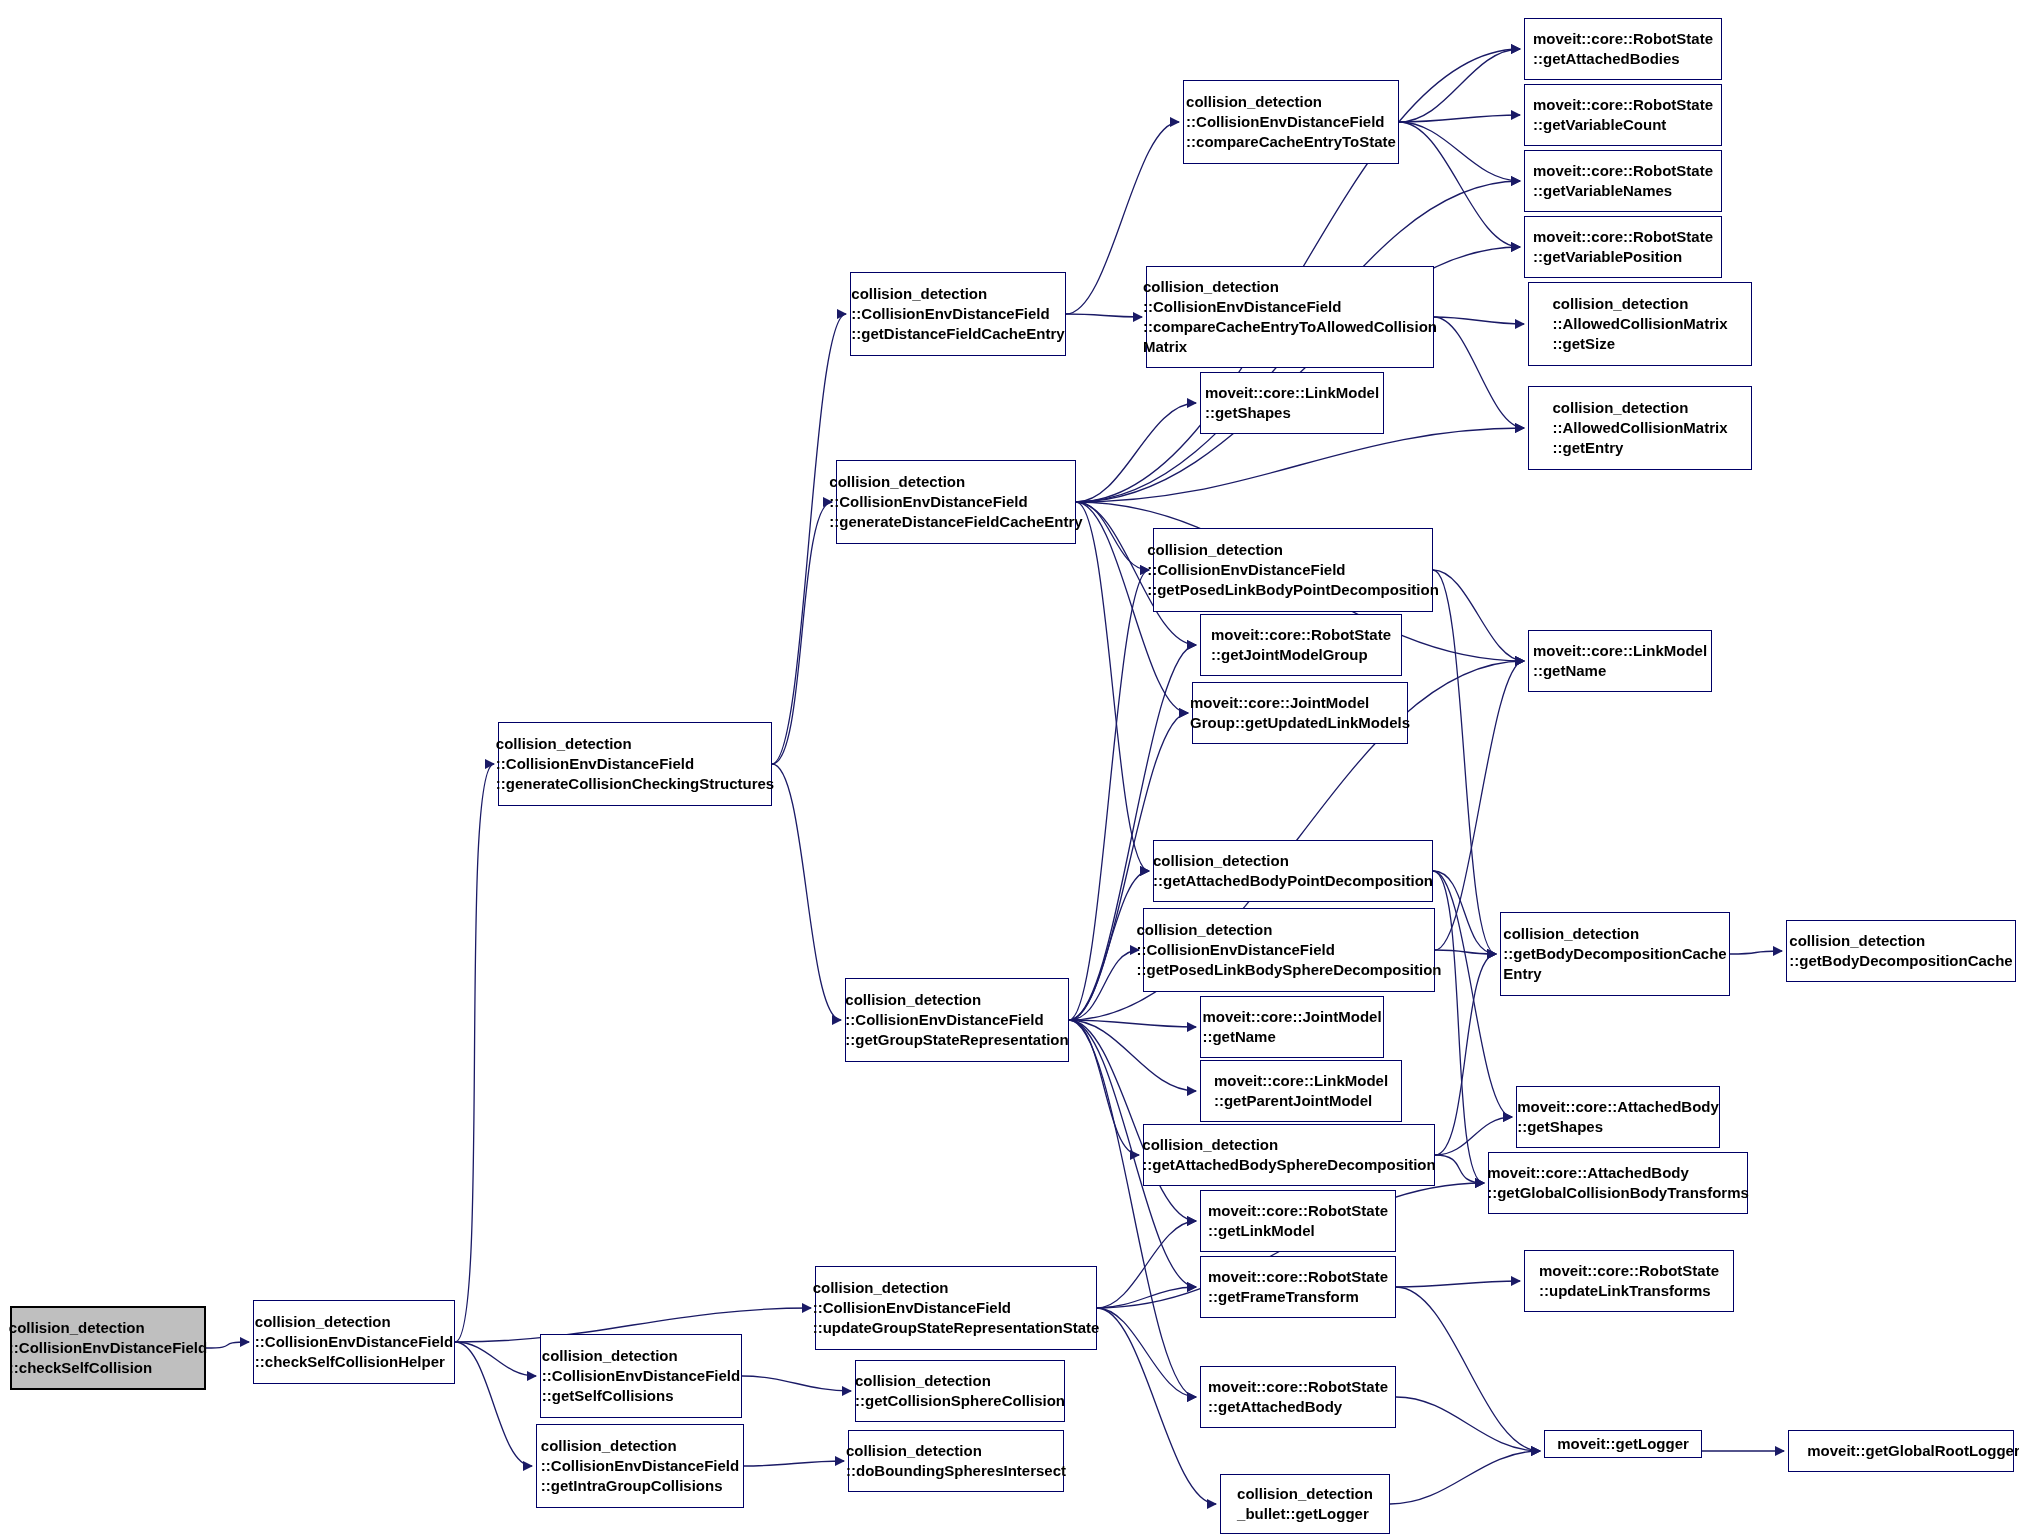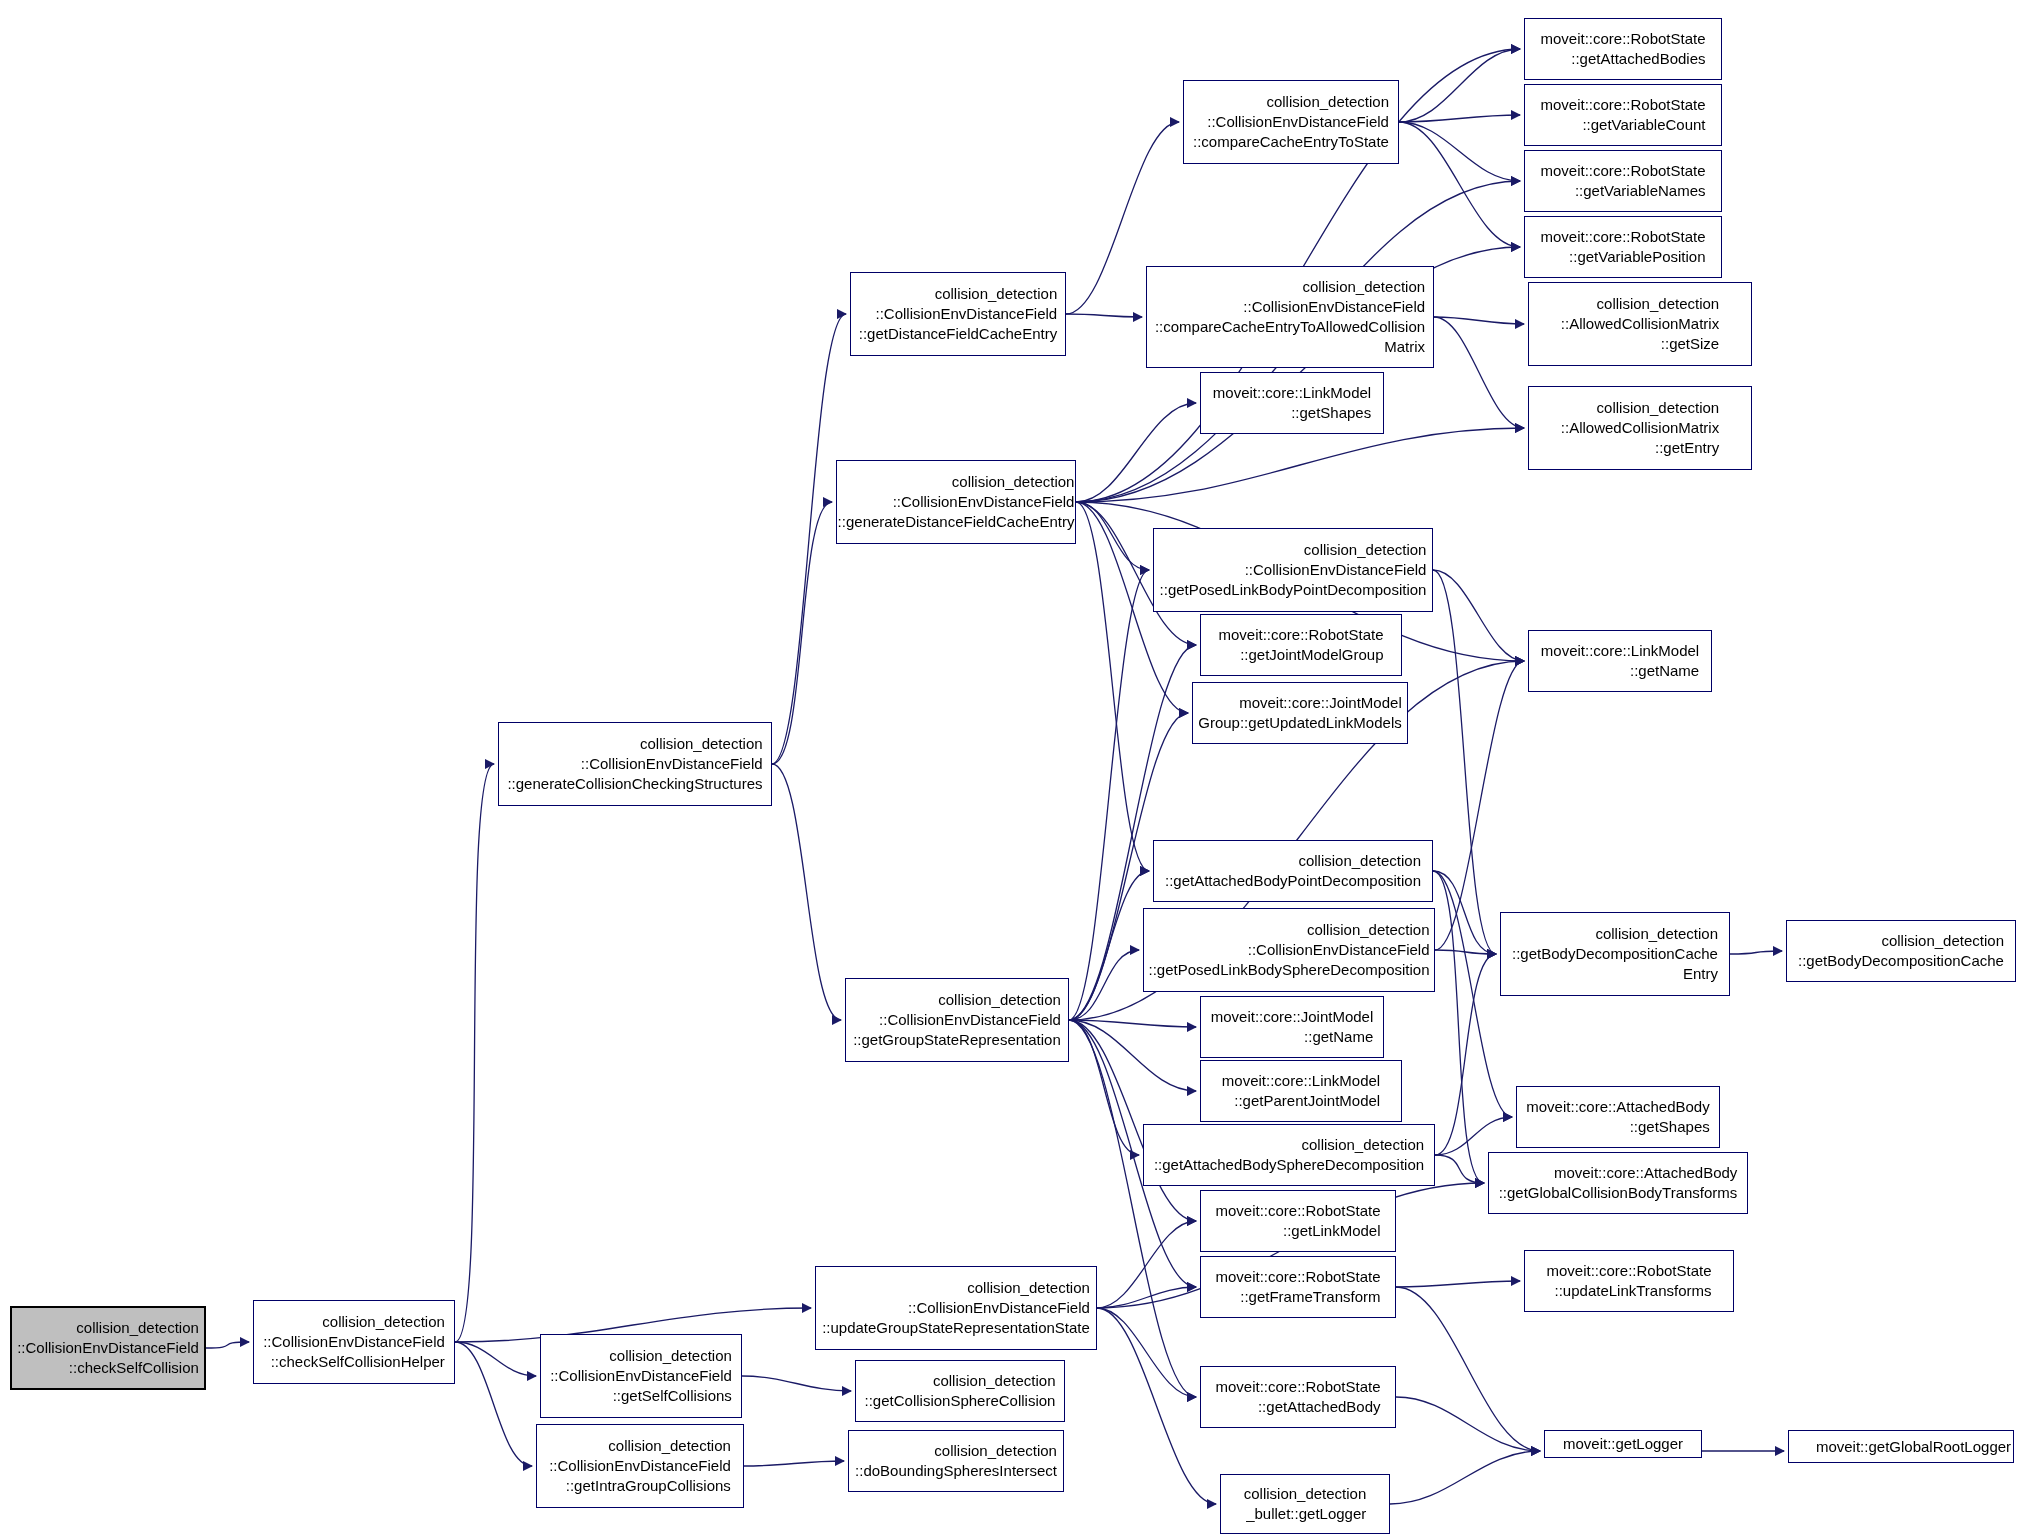--- a/index.html
+++ b/index.html
@@ -2,24 +2,24 @@
 <html><head>
 <meta charset="utf-8">
 <style>
   html,body{margin:0;padding:0;background:#ffffff;}
   body{width:2019px;height:1536px;position:relative;font-family:"Liberation Sans",sans-serif;overflow:hidden;}
   #canvas{position:absolute;left:0;top:0;width:2019px;height:1536px;}
   #edges{position:absolute;left:0;top:0;}
   .node{
     position:absolute;
     display:flex;align-items:center;justify-content:center;
-    text-align:right;white-space:pre-line;
+    text-align:left;white-space:pre-line;
     border:1px solid #000066;background:#ffffff;color:#000000;
     font-size:15px;line-height:1.32;box-sizing:border-box;
-    padding:2px 3px;cursor:pointer;
+    padding:2px 3px;cursor:pointer;font-weight:bold;
   }
   .node.highlight{background:#bfbfbf;border:2px solid #000000;}
   .edge{fill:none;stroke:#1a1a66;stroke-width:1.3;}
 </style>
 </head>
 <body>
 
 <div id="canvas">
   <svg id="edges" width="2019" height="1536">
     <defs>
@@ -176,14 +176,14 @@
 Entry</div>
     <div class="node" style="left: 1516px; top: 1086px; width: 204px; height: 62px;">moveit::core::AttachedBody
 ::getShapes</div>
     <div class="node" style="left: 1488px; top: 1152px; width: 260px; height: 62px;">moveit::core::AttachedBody
 ::getGlobalCollisionBodyTransforms</div>
     <div class="node" style="left: 1524px; top: 1250px; width: 210px; height: 62px;">moveit::core::RobotState
 ::updateLinkTransforms</div>
     <div class="node" style="left: 1544px; top: 1430px; width: 158px; height: 28px;">moveit::getLogger</div>
     <div class="node" style="left: 1786px; top: 920px; width: 230px; height: 62px;">collision_detection
 ::getBodyDecompositionCache</div>
-    <div class="node" style="left: 1788px; top: 1430px; width: 226px; height: 33px; padding-left: 28px;">moveit::getGlobalRootLogger</div>
+    <div class="node" style="left: 1788px; top: 1430px; width: 226px; height: 42px; padding-left: 28px;">moveit::getGlobalRootLogger</div>
   </div>
 
 </body></html>

